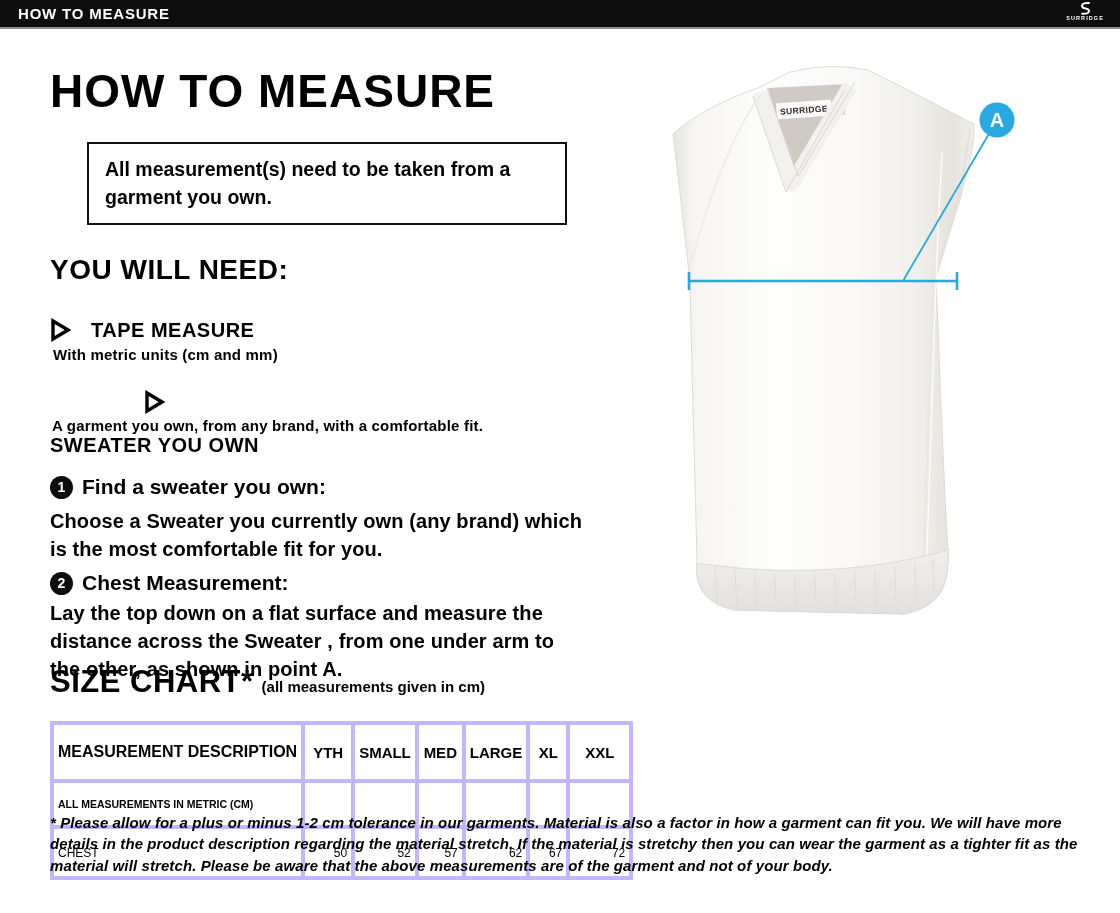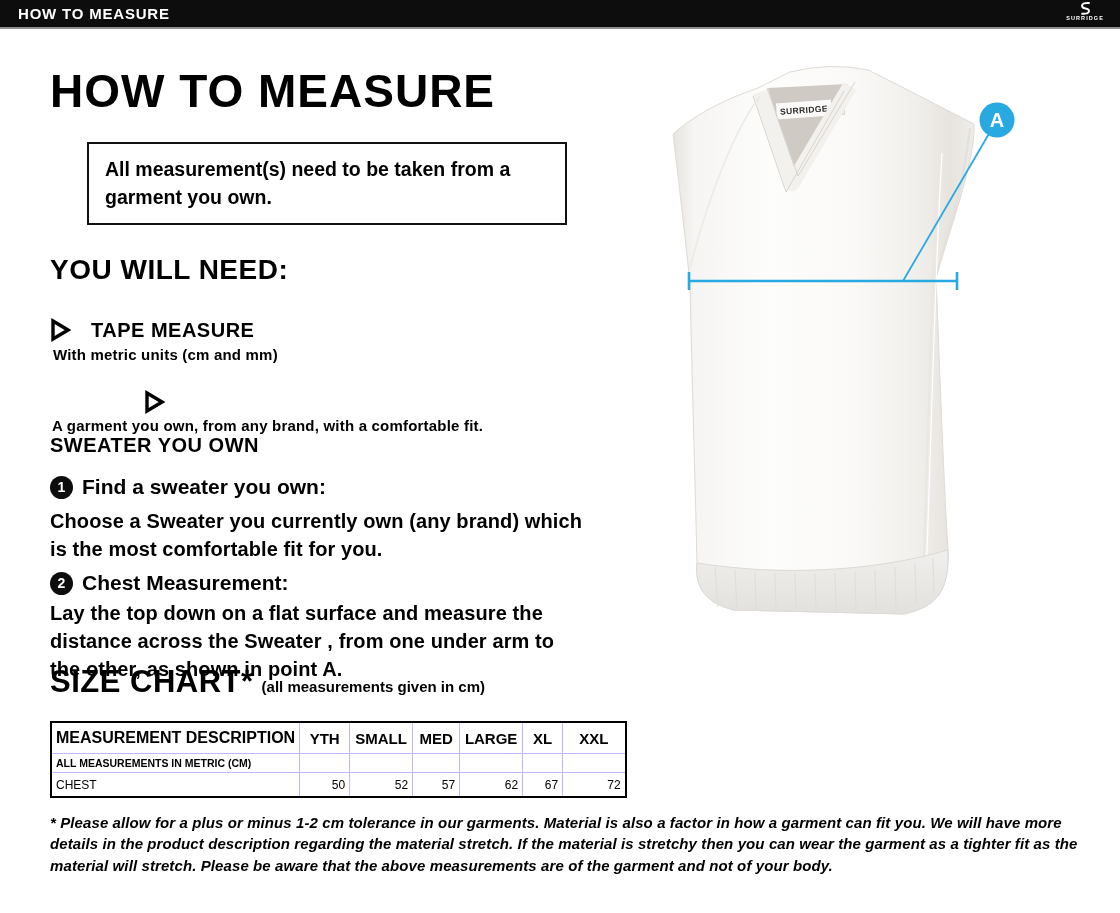--- a/index.html
+++ b/index.html
@@ -32,21 +32,21 @@
   .step-num{width:23px;height:23px;border-radius:50%;background:#0d0d0d;color:#fff;
             display:flex;align-items:center;justify-content:center;font-size:14px;font-weight:700;flex:0 0 auto;}
   .step-title{font-size:21px;font-weight:800;}
   .step-desc{font-size:20px;font-weight:700;line-height:1.4;width:540px;letter-spacing:.1px;}
 
   
   .sc-head{left:50px;top:664px;display:flex;align-items:baseline;gap:8px;}
   .sc-title{font-size:31px;font-weight:900;letter-spacing:.5px;}
   .sc-sub{font-size:15px;font-weight:700;}
   table.size{border-collapse:collapse;border:2px solid #000;table-layout:fixed;}
-  table.size th,table.size td{border:1px solid #c4b5fd;padding:0 4px;overflow:hidden;white-space:nowrap;}
+  table.size th,table.size td{border:4px solid #c4b5fd;padding:12px 4px;overflow:hidden;white-space:nowrap;}
   table.size th{font-size:15px;font-weight:700;height:30px;}
   table.size th.desc{text-align:left;font-size:16px;}
   tr.metric td{font-size:10.5px;font-weight:700;height:18px;text-align:left;}
   tr.vals td{font-size:12px;height:23px;text-align:right;}
   tr.vals td.lbl{text-align:left;}
 
   .footnote{left:50px;top:812px;width:1042px;font-size:15px;font-weight:700;font-style:italic;
             line-height:1.42;letter-spacing:.1px;}
 
   .garment-wrap{left:640px;top:58px;width:480px;height:600px;}

